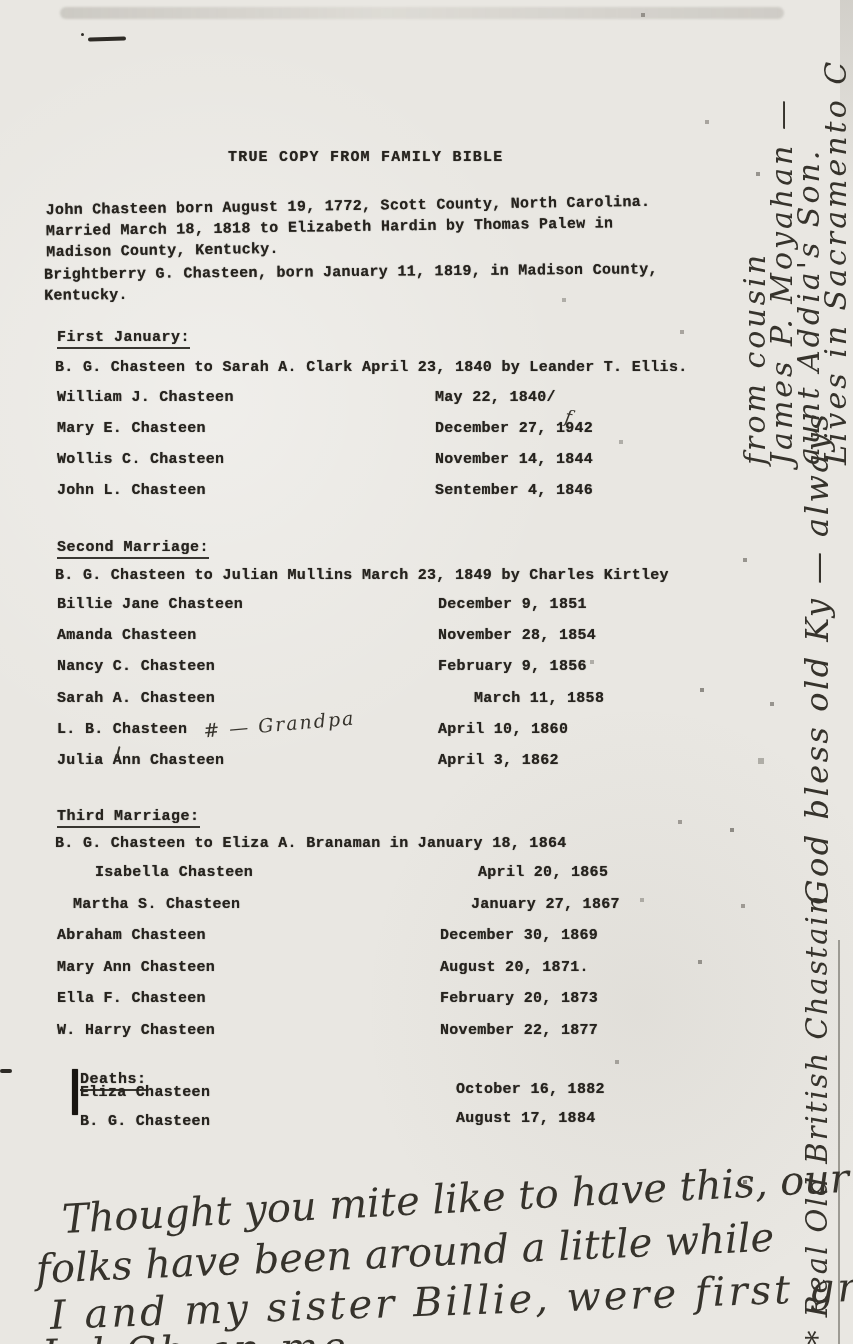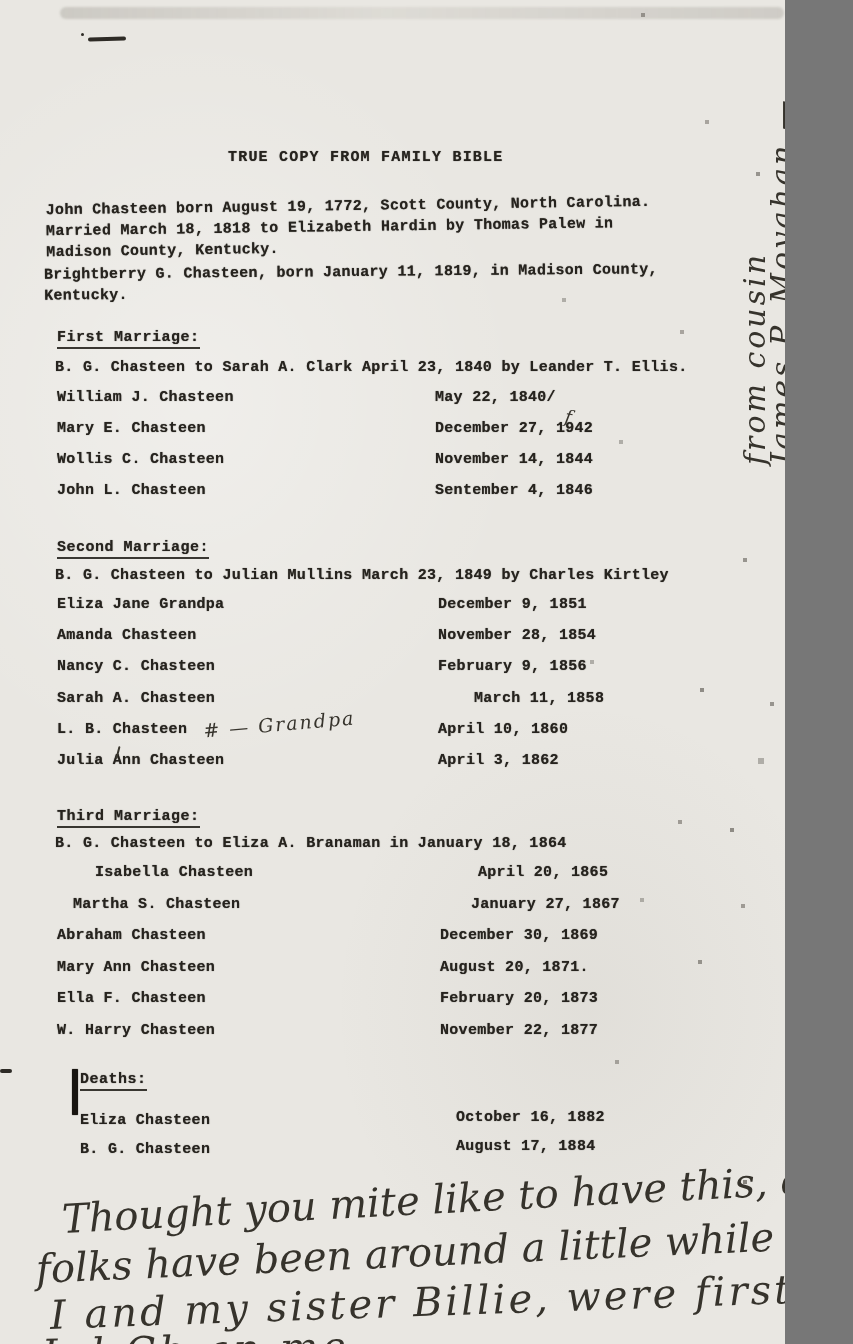--- a/index.html
+++ b/index.html
@@ -1,17 +1,17 @@
 <!DOCTYPE html>
 <html><head>
 <meta charset="utf-8">
 <style>
   html,body{margin:0;padding:0;background:#777;}
   .page{
-    position:relative; width:785px; height:1344px; overflow:hidden;
+    position:relative; width:853px; height:1344px; overflow:hidden;
     background:
       radial-gradient(ellipse 60% 40% at 25% 30%, rgba(255,255,255,.30), transparent 70%),
       radial-gradient(ellipse 50% 35% at 75% 75%, rgba(120,114,102,.07), transparent 65%),
       #e9e7e2;
     font-family:"Liberation Mono", monospace; color:#26231e;
   }
   .typed{font-weight:bold; text-shadow:0 0 1px rgba(38,35,30,.75); letter-spacing:.3px;}
   .abs{position:absolute;}
   .pre{white-space:pre-line;}
   .doc-title{font-size:15px; letter-spacing:1.2px;}
@@ -62,21 +62,21 @@
 
   <div class="abs typed doc-title" style="left:228px; top:149px;">TRUE COPY FROM FAMILY BIBLE</div>
 
   <div class="abs typed para pre" style="left:46px; top:196px; transform:rotate(-0.8deg);">John Chasteen born August 19, 1772, Scott County, North Carolina.
 Married March 18, 1818 to Elizabeth Hardin by Thomas Palew in
 Madison County, Kentucky.</div>
   <div class="abs typed para pre" style="left:44px; top:262px; transform:rotate(-0.5deg);">Brightberry G. Chasteen, born January 11, 1819, in Madison County,
 Kentucky.</div>
 
   <div class="abs" style="left:57px; top:328px; width:720px; height:180px;">
-    <span class="typed sec-heading">First Marriage:</span>
+    <span class="typed sec-heading">First January:</span>
     <div class="typed sec-intro" style="top:31px;">B. G. Chasteen to Sarah A. Clark April 23, 1840 by Leander T. Ellis.</div>
     <div class="rows" style="top:61px; width:700px;">
       <div class="row" style="height:31px;">
         <span class="typed name">William J. Chasteen</span>
         <span class="typed date" style="left:378px;">May 22, 1840/</span>
       </div>
       <div class="row" style="height:31px;">
         <span class="typed name">Mary E. Chasteen</span>
         <span class="typed date" style="left:378px;">December 27, 1942</span>
         <span class="hand" style="position:absolute; left:508px; top:-14px; font-size:18px; transform:rotate(10deg);">f</span>
@@ -90,21 +90,21 @@
         <span class="typed date" style="left:378px;">Sentember 4, 1846</span>
       </div>
     </div>
   </div>
 
   <div class="abs" style="left:57px; top:538px; width:720px; height:250px;">
     <span class="typed sec-heading">Second Marriage:</span>
     <div class="typed sec-intro" style="top:29px;">B. G. Chasteen to Julian Mullins March 23, 1849 by Charles Kirtley</div>
     <div class="rows" style="top:58px; width:700px;">
       <div class="row" style="height:31px;">
-        <span class="typed name">Eliza Jane Grandpa</span>
+        <span class="typed name">Billie Jane Chasteen</span>
         <span class="typed date" style="left:381px;">December 9, 1851</span>
       </div>
       <div class="row" style="height:31px;">
         <span class="typed name">Amanda Chasteen</span>
         <span class="typed date" style="left:381px;">November 28, 1854</span>
       </div>
       <div class="row" style="height:32px;">
         <span class="typed name">Nancy C. Chasteen</span>
         <span class="typed date" style="left:381px;">February 9, 1856</span>
       </div>
@@ -153,21 +153,21 @@
         <span class="typed name">W. Harry Chasteen</span>
         <span class="typed date" style="left:383px;">November 22, 1877</span>
       </div>
     </div>
   </div>
 
   <div class="abs ink-bar" style="left:72px; top:1069px; width:6px; height:46px;"></div>
   <div class="abs dash" style="left:0px; top:1069px; width:12px; height:4px;"></div>
   <div class="abs" style="left:80px; top:1070px; width:700px; height:110px;">
     <span class="typed sec-heading">Deaths:</span>
-    <div class="rows" style="top:42px; width:660px;">
+    <div class="rows" style="top:14px; width:660px;">
       <div class="row" style="height:29px;">
         <span class="typed name">Eliza Chasteen</span>
         <span class="typed date" style="left:376px; top:-3px;">October 16, 1882</span>
       </div>
       <div class="row" style="height:29px;">
         <span class="typed name">B. G. Chasteen</span>
         <span class="typed date" style="left:376px; top:-3px;">August 17, 1884</span>
       </div>
     </div>
   </div>

